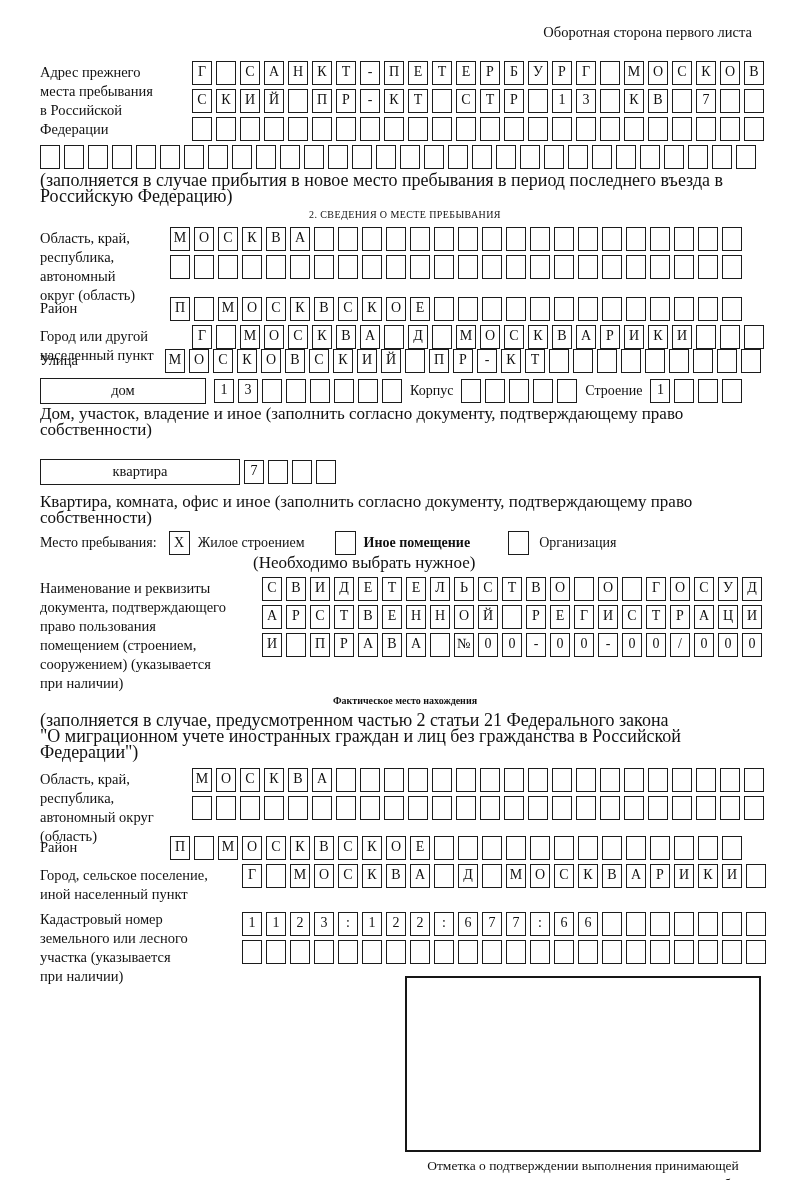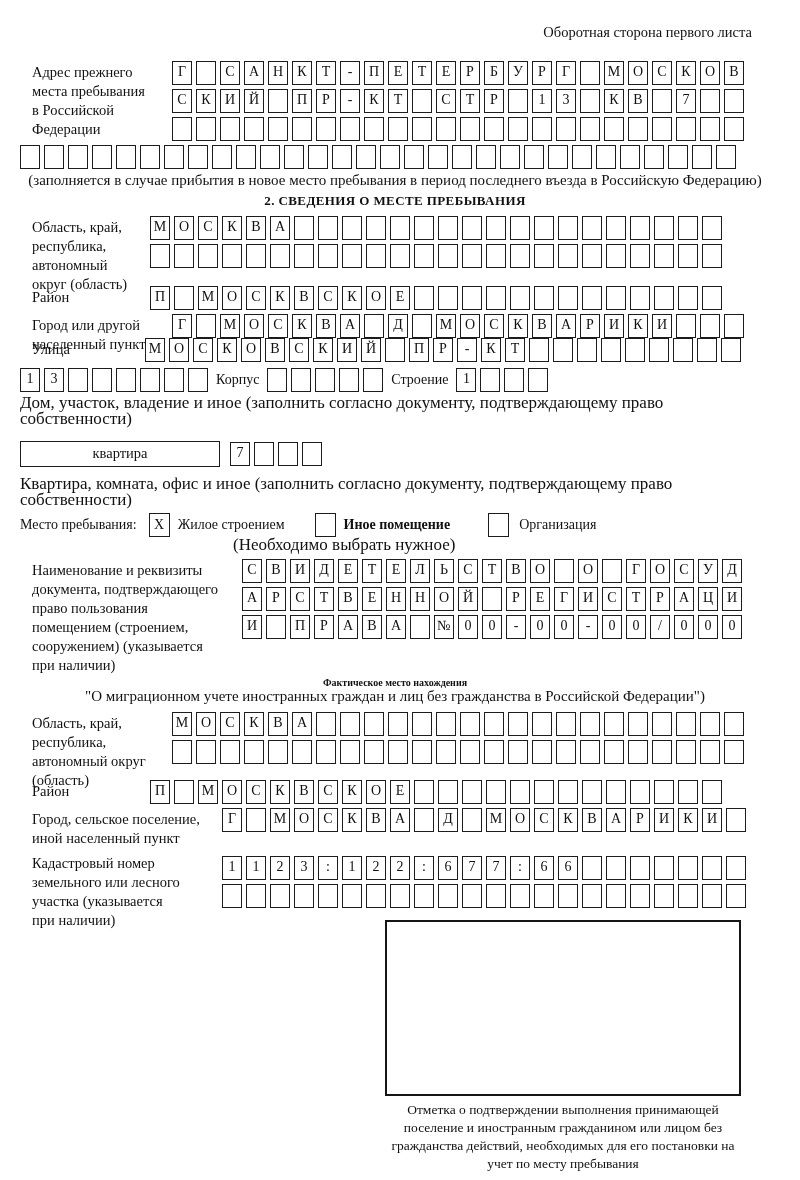--- a/index.html
+++ b/index.html
@@ -1,32 +1,32 @@
 <!DOCTYPE html>
 <html><head>
 <meta charset="utf-8">
 <style>
   html,body{margin:0;padding:0;background:#fff;}
   body{width:800px;height:1180px;overflow:hidden;color:#111;
        font-family:"Liberation Serif","DejaVu Serif",serif;}
-  .page{box-sizing:border-box;width:800px;height:1180px;padding:24px 30px 0 20px;position:relative;}
+  .page{box-sizing:border-box;width:800px;height:1180px;padding:24px 30px 0 40px;position:relative;}
   .hdr-note{font-size:14.5px;text-align:right;padding-right:18px;}
   
   .cells{display:flex;gap:4px;flex-wrap:nowrap;}
   .cell{box-sizing:border-box;flex:none;width:20px;height:24px;border:1.5px solid #1c1c1c;
         font-size:14px;line-height:20px;text-align:center;font-family:"Liberation Serif",serif;}
   .grid{display:flex;flex-direction:column;gap:4px;}
   
   .field{position:relative;}
-  .flabel{position:absolute;left:12px;top:2px;font-size:14.5px;line-height:19px;white-space:pre-line;}
+  .flabel{position:absolute;left:0;top:2px;font-size:14.5px;line-height:19px;white-space:pre-line;}
   .pl182{padding-left:152px}.pl160{padding-left:130px}.pl155{padding-left:125px}
   .pl232{padding-left:202px}.pl252{padding-left:222px}
-  .note{font-size:15px;line-height:16px;text-align:center;}
+  .note{font-size:18px;line-height:16px;}
   .note-left{font-size:17px;line-height:16px;}
-  .sec-title{font-size:13px;font-weight:bold;text-align:center;letter-spacing:.4px;}
+  .sec-title{font-size:10px;font-weight:normal;text-align:center;letter-spacing:.4px;}
   .sub-title{font-size:10px;font-weight:bold;text-align:center;}
   .wbox{box-sizing:border-box;height:26px;border:1.5px solid #1c1c1c;text-align:center;
         font-size:14.5px;line-height:23px;flex:none;}
   .inline-row{display:flex;align-items:flex-start;}
   .inline-lbl{font-size:14px;line-height:26px;flex:none;}
   .cbox{box-sizing:border-box;flex:none;width:21px;height:24px;border:1.5px solid #1c1c1c;
         font-size:14px;line-height:21px;text-align:center;}
   .bigbox{box-sizing:border-box;width:356px;height:176px;border:2px solid #161616;margin-left:365px;}
   .caption{width:356px;margin-left:365px;font-size:13.5px;line-height:18px;text-align:center;margin-top:5px;}
 </style>
@@ -306,20 +306,21 @@
         <span class="cell"></span>
         <span class="cell"></span>
         <span class="cell"></span>
         <span class="cell"></span>
         <span class="cell"></span>
         <span class="cell"></span>
       </div>
   </div>
 
   <div class="inline-row" style="margin-top:5px;gap:8px;">
+    <div class="wbox" style="width:166px;">дом</div>
     <div class="cells" style="margin-top:1px;">
         <span class="cell">1</span>
         <span class="cell">3</span>
         <span class="cell"></span>
         <span class="cell"></span>
         <span class="cell"></span>
         <span class="cell"></span>
         <span class="cell"></span>
         <span class="cell"></span>
       </div>
@@ -334,21 +335,21 @@
     <div class="inline-lbl">Строение</div>
     <div class="cells" style="margin-top:1px;">
         <span class="cell">1</span>
         <span class="cell"></span>
         <span class="cell"></span>
         <span class="cell"></span>
       </div>
   </div>
   <div class="note-left" style="margin-top:2px;">Дом, участок, владение и иное (заполнить согласно документу, подтверждающему право собственности)</div>
 
-  <div class="inline-row" style="margin-top:14px;gap:10px;">
+  <div class="inline-row" style="margin-top:21px;gap:4px;">
     <div class="wbox" style="width:200px;">квартира</div>
     <div class="cells" style="margin-top:1px;">
         <span class="cell">7</span>
         <span class="cell"></span>
         <span class="cell"></span>
         <span class="cell"></span>
       </div>
   </div>
   <div class="note-left" style="margin-top:9px;">Квартира, комната, офис и иное (заполнить согласно документу, подтверждающему право собственности)</div>
 
@@ -437,20 +438,21 @@
           <span class="cell">0</span>
           <span class="cell">/</span>
           <span class="cell">0</span>
           <span class="cell">0</span>
           <span class="cell">0</span>
         </div>
     </div>
   </div>
 
   <div class="sub-title" style="margin-top:38px;">Фактическое место нахождения</div>
+  <div class="note" style="margin-top:6px;">(заполняется в случае, предусмотренном частью 2 статьи 21 Федерального закона</div>
   <div class="note">"О миграционном учете иностранных граждан и лиц без гражданства в Российской Федерации")</div>
 
   <div class="field pl182" style="margin-top:8px;">
     <div class="flabel">Область, край,
 республика,
 автономный округ
 (область)</div>
     <div class="grid">
       <div class="cells">
           <span class="cell">М</span>

